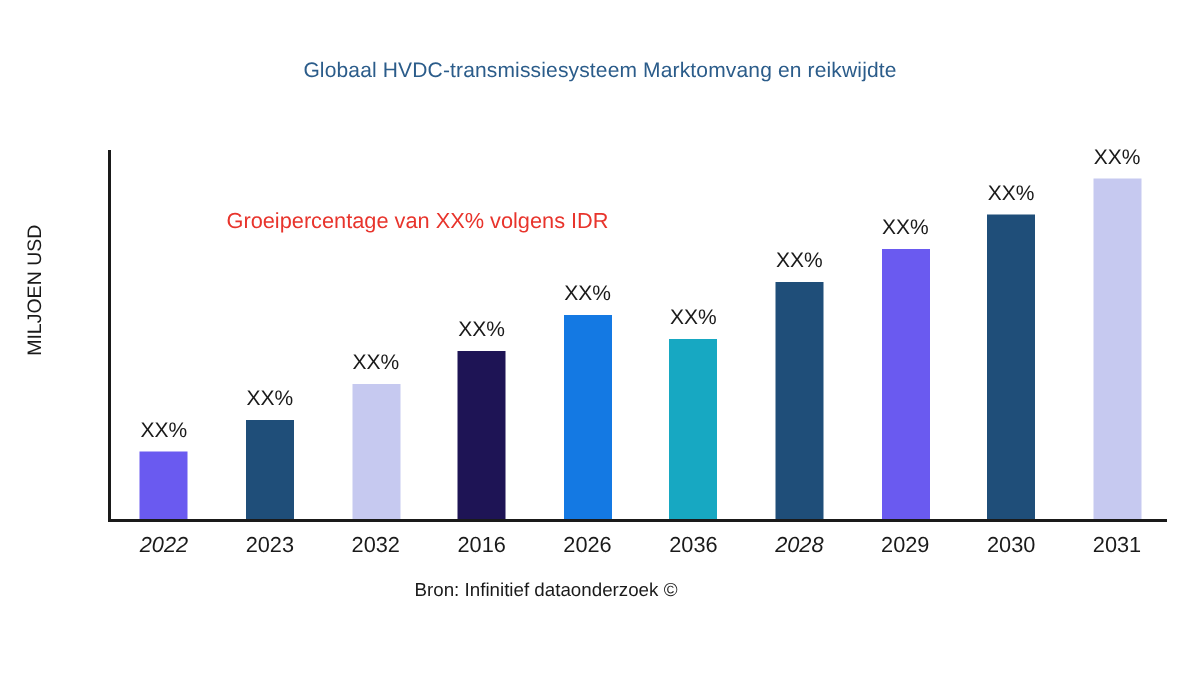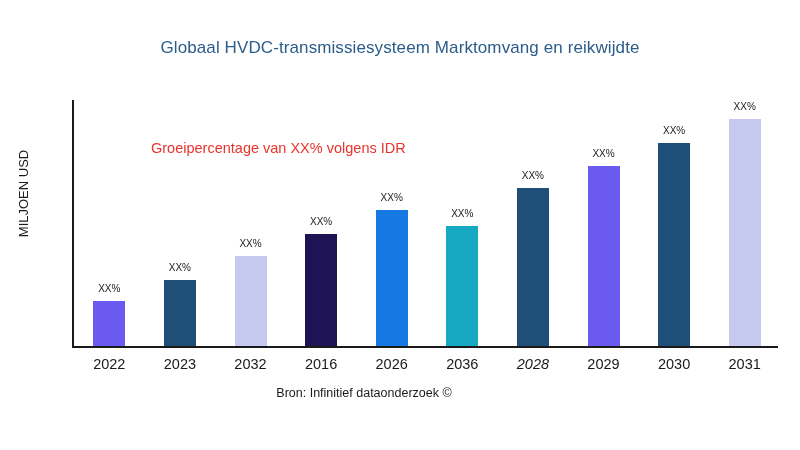--- a/index.html
+++ b/index.html
@@ -19,21 +19,21 @@
     left: 0; top: 0;
     width: 800px;
     height: 450px;
   }
   #chart-title {
     position: absolute;
     left: 0;
     top: 38px;
     width: 800px;
     text-align: center;
-    font-size: 17px;
+    font-size: 14px;
     color: #2b5c8a;
     letter-spacing: 0.1px;
     white-space: nowrap;
   }
   #y-axis-label {
     position: absolute;
     left: -77px;
     top: 186px;
     width: 200px;
     text-align: center;
@@ -77,21 +77,21 @@
   .bar {
     position: absolute;
     bottom: 1.6px;
   }
   .bar-value {
     position: absolute;
     bottom: 100%;
     left: 50%;
     transform: translateX(-50%);
     margin-bottom: 7px;
-    font-size: 10px;
+    font-size: 14px;
     color: #1a1a1a;
     white-space: nowrap;
     margin-top: 16px;
   }
   .tick-label {
     position: absolute;
     top: 256px;
     transform: translateX(-50%);
     font-size: 14.5px;
     color: #1a1a1a;
@@ -148,21 +148,21 @@
           <span class="bar-value">XX%</span>
         </div>
         <div class="bar" style="left: 586.1px; width: 32px; height: 203px; background: rgb(31, 78, 121);">
           <span class="bar-value">XX%</span>
         </div>
         <div class="bar" style="left: 656.7px; width: 32px; height: 227px; background: rgb(198, 201, 240);">
           <span class="bar-value">XX%</span>
         </div>
       </div>
     <div id="ticks-container">
-        <div class="tick-label" style="left: 37.3px;">2022</div>
+        <div class="tick-label" style="left: 37.3px; font-style: italic;">2022</div>
         <div class="tick-label" style="left: 107.9px;">2023</div>
         <div class="tick-label" style="left: 178.5px;">2032</div>
         <div class="tick-label" style="left: 249.1px;">2016</div>
         <div class="tick-label" style="left: 319.7px;">2026</div>
         <div class="tick-label" style="left: 390.3px;">2036</div>
         <div class="tick-label" style="left: 460.9px; font-style: italic;">2028</div>
         <div class="tick-label" style="left: 531.5px;">2029</div>
         <div class="tick-label" style="left: 602.1px;">2030</div>
         <div class="tick-label" style="left: 672.7px;">2031</div>
       </div>

